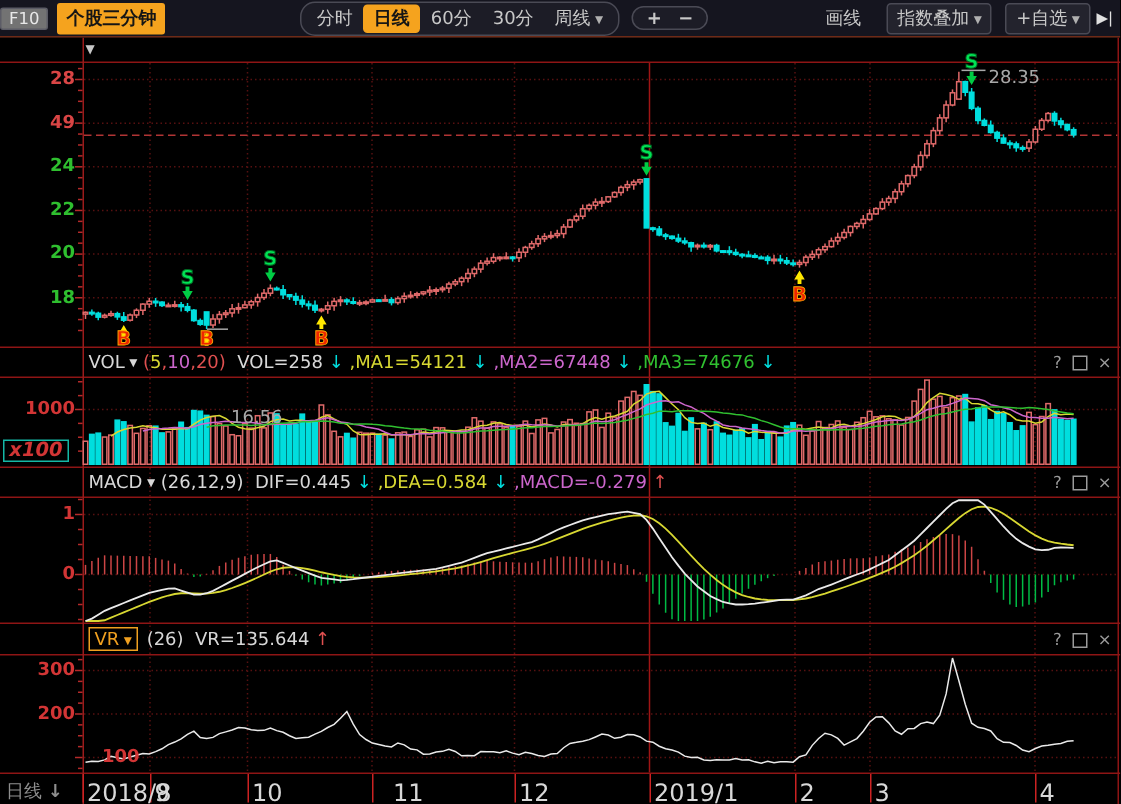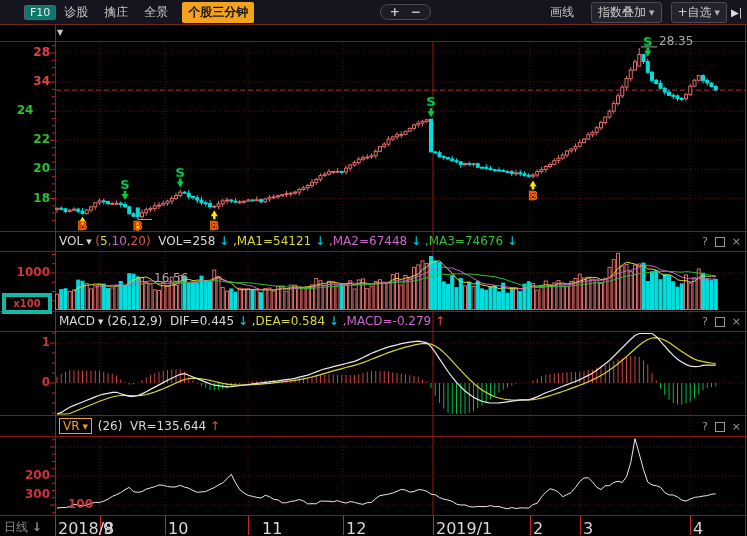--- a/index.html
+++ b/index.html
@@ -3,22 +3,22 @@
 <meta charset="utf-8">
 <style>
   html,body{margin:0;padding:0;background:#000;}
   .app{position:relative;width:747px;height:536px;background:#000;overflow:hidden;
        font-family:"DejaVu Sans","Liberation Sans",sans-serif;-webkit-font-smoothing:none;}
   
   .tbar{position:absolute;left:0;top:0;width:747px;height:25px;background:#15151f;
         border-bottom:1px solid #6e2a16;display:flex;align-items:center;box-sizing:border-box;
         font-size:12px;color:#c8c8c8;z-index:30;}
   .tb{margin:0 8px;white-space:nowrap;cursor:default;}
-  .tb-box{background:#0f766e;border:1px solid #5c5c66;border-radius:2px;color:#e8e8e8;
-          padding:0px 5px;font-size:11px;margin-left:24px;}
+  .tb-box{background:#737373;border:1px solid #5c5c66;border-radius:2px;color:#e8e8e8;
+          padding:0px 5px;font-size:11px;margin-left:0;}
   .tb-orange{background:#f5a31e;color:#151515;padding:2px 6px;border-radius:2px;margin:0 6px;font-weight:bold;}
   .pgroup{display:flex;align-items:center;border:1px solid #4a4a55;border-radius:10px;
           background:#1c1c26;padding:1px 3px;margin-left:14px;}
   .pitem{padding:1px 7px;border-radius:3px;white-space:nowrap;}
   .pitem.active{background:#f5a31e;color:#151515;font-weight:bold;}
   .zpill{border:1px solid #4a4a55;border-radius:9px;background:#1c1c26;padding:0px 9px;
          margin-left:8px;display:flex;gap:11px;font-weight:bold;}
   .rbtn{border:1px solid #4a4a55;border-radius:3px;background:#23232d;color:#c8c8c8;
         padding:1px 6px;margin-left:9px;white-space:nowrap;}
   .ddsmall{font-size:7px;margin-left:3px;vertical-align:1px;color:#b0b0b0;}
@@ -26,22 +26,22 @@
   
   .hdr{position:absolute;left:59px;height:20px;display:flex;align-items:center;
        font-size:12px;white-space:pre;z-index:20;}
   .hico{position:absolute;display:flex;gap:7px;align-items:center;color:#9a9a9a;
         font-size:11px;right:6px;z-index:21;}
   .hbox{width:8px;height:8px;border:1px solid #9a9a9a;display:inline-block;}
   .vrbox{border:1px solid #f0a020;padding:0 3px;margin-right:2px;}
   
   .axlab{position:absolute;left:0;width:50px;text-align:right;font-weight:bold;
          font-size:12px;z-index:10;}
-  .x100{position:absolute;left:2px;top:293px;width:42px;height:13px;border:4px solid #14b8a6;
-        color:#d23535;font-size:10px;text-align:center;line-height:13px;font-weight:bold;z-index:10;}
+  .x100{position:absolute;left:2px;top:293px;width:42px;height:13px;border:1px solid #14b8a6;
+        color:#d23535;font-size:13px;text-align:center;line-height:13px;font-weight:bold;z-index:10;font-style:italic;}
   .tmlab{position:absolute;top:519px;font-size:16px;color:#d8d8d8;z-index:10;white-space:nowrap;}
   .plabel{position:absolute;left:4px;top:519px;color:#8e8e8e;font-size:12px;z-index:10;}
   .mini-dd{position:absolute;left:57px;top:28px;color:#c8c8c8;font-size:8px;z-index:10;}
   svg{position:absolute;left:0;top:0;z-index:1;}
   .ann{position:absolute;color:#a8a8a8;font-size:12px;z-index:12;white-space:nowrap;}
 </style>
 </head>
 <body>
 
 <div class="app">
@@ -779,23 +779,29 @@
       <path d="M 431 117.20250000000001 L 434.5 111.20250000000001 L 432.3 111.20250000000001 L 432.3 108.20250000000001 L 429.7 108.20250000000001 L 429.7 111.20250000000001 L 427.5 111.20250000000001 Z" fill="#00cc44"></path>
       <text x="431" y="106.20250000000001" text-anchor="middle" font-size="13" font-weight="bold" fill="#00e455" stroke="#006622" stroke-width="0.6">S</text>
       <path d="M 647.75 56.64836405653367 L 651.25 50.64836405653367 L 649.05 50.64836405653367 L 649.05 47.64836405653367 L 646.45 47.64836405653367 L 646.45 50.64836405653367 L 644.25 50.64836405653367 Z" fill="#00cc44"></path>
       <text x="647.75" y="45.64836405653367" text-anchor="middle" font-size="13" font-weight="bold" fill="#00e455" stroke="#006622" stroke-width="0.6">S</text>
       <line x1="641" y1="46.90749999999998" x2="657" y2="46.90749999999998" stroke="#a8a8a8" stroke-width="1"></line>
       <line x1="138" y1="219.45200000000003" x2="152" y2="219.45200000000003" stroke="#a8a8a8" stroke-width="1"></line>
     </svg>
 
   <div class="tbar">
     <span class="tb-box">F10</span>
-    <span id="stock-buttons"><span class="tb">诊股</span><span class="tb">擒庄</span><span class="tb">全景</span></span>
     <span class="tb-orange">个股三分钟</span>
     <span class="spacer"></span>
+    <div class="pgroup" id="period-group">
+        <span class="pitem">分时</span>
+        <span class="pitem active">日线</span>
+        <span class="pitem">60分</span>
+        <span class="pitem">30分</span>
+        <span class="pitem">周线<span class="ddsmall">▼</span></span>
+      </div>
     <div class="zpill">
       <span>+</span>
       <span>−</span>
     </div>
     <span class="spacer"></span>
     <span class="tb">画线</span>
     <span class="rbtn"><span>指数叠加</span><span class="ddsmall">▼</span></span>
     <span class="rbtn"><span>+自选</span><span class="ddsmall">▼</span></span>
     <span class="tb" style="margin:0 5px 0 4px;font-size:10px;color:#e0e0e0;">▶|</span>
   </div>
@@ -816,43 +822,43 @@
       <span>×</span>
     </div>
   <div class="hico" style="top:420px;" id="vr-icons">
       <span>?</span>
       <span class="hbox"></span>
       <span>×</span>
     </div>
 
   <div id="axis-labels">
       <div class="axlab" style="top: 45px; color: rgb(217, 69, 69);">28</div>
-      <div class="axlab" style="top: 74.1px; color: rgb(217, 69, 69);">34</div>
-      <div class="axlab" style="top: 103.2px; color: rgb(47, 191, 47); text-align: center;">24</div>
+      <div class="axlab" style="top: 74.1px; color: rgb(217, 69, 69);">49</div>
+      <div class="axlab" style="top: 103.2px; color: rgb(47, 191, 47);">24</div>
       <div class="axlab" style="top: 132.3px; color: rgb(47, 191, 47);">22</div>
       <div class="axlab" style="top: 161.4px; color: rgb(47, 191, 47);">20</div>
       <div class="axlab" style="top: 190.5px; color: rgb(47, 191, 47);">18</div>
       <div class="axlab" style="top: 265px; color: rgb(210, 53, 53);">1000</div>
       <div class="axlab" style="top: 335px; color: rgb(210, 53, 53);">1</div>
       <div class="axlab" style="top: 375px; color: rgb(210, 53, 53);">0</div>
-      <div class="axlab" style="top: 439px; color: rgb(210, 53, 53); margin-top: 48px;">300</div>
+      <div class="axlab" style="top: 439px; color: rgb(210, 53, 53);">300</div>
       <div class="axlab" style="top: 468px; color: rgb(210, 53, 53);">200</div>
       <div class="axlab" style="top: 497px; color: rgb(210, 53, 53); margin-left: 43px;">100</div>
     </div>
 
   <div class="x100">x100</div>
 
   <div class="plabel"><span>日线</span> <span style="font-weight:bold;">↓</span></div>
   <div id="time-labels">
       <div class="tmlab" style="left: 58px;">2018/8</div>
       <div class="tmlab" style="left: 103px;">9</div>
       <div class="tmlab" style="left: 168px;">10</div>
       <div class="tmlab" style="left: 262px;">11</div>
       <div class="tmlab" style="left: 346px;">12</div>
       <div class="tmlab" style="left: 436px;">2019/1</div>
       <div class="tmlab" style="left: 533px;">2</div>
       <div class="tmlab" style="left: 583px;">3</div>
       <div class="tmlab" style="left: 693px;">4</div>
     </div>
 
-  <div class="ann" id="high-ann" style="left: 659px; top: 34px;">28.35</div>
+  <div class="ann" id="high-ann" style="left: 659px; top: 44px;">28.35</div>
   <div class="ann" id="low-ann" style="left: 154px; top: 226px; margin-top: 45px;">16.56</div>
 </div>
 
 </body></html>

